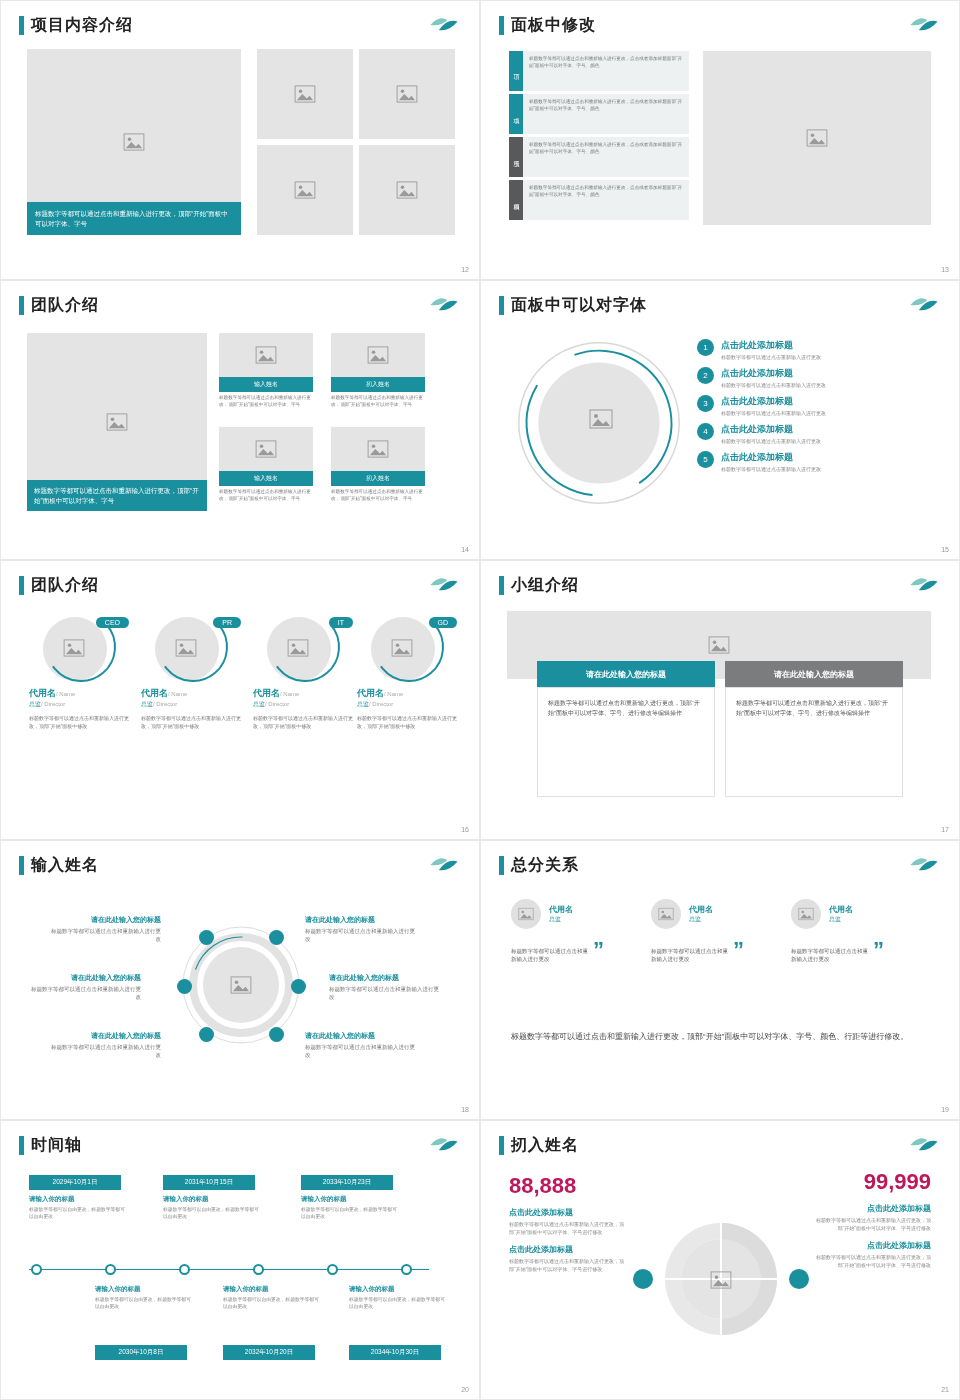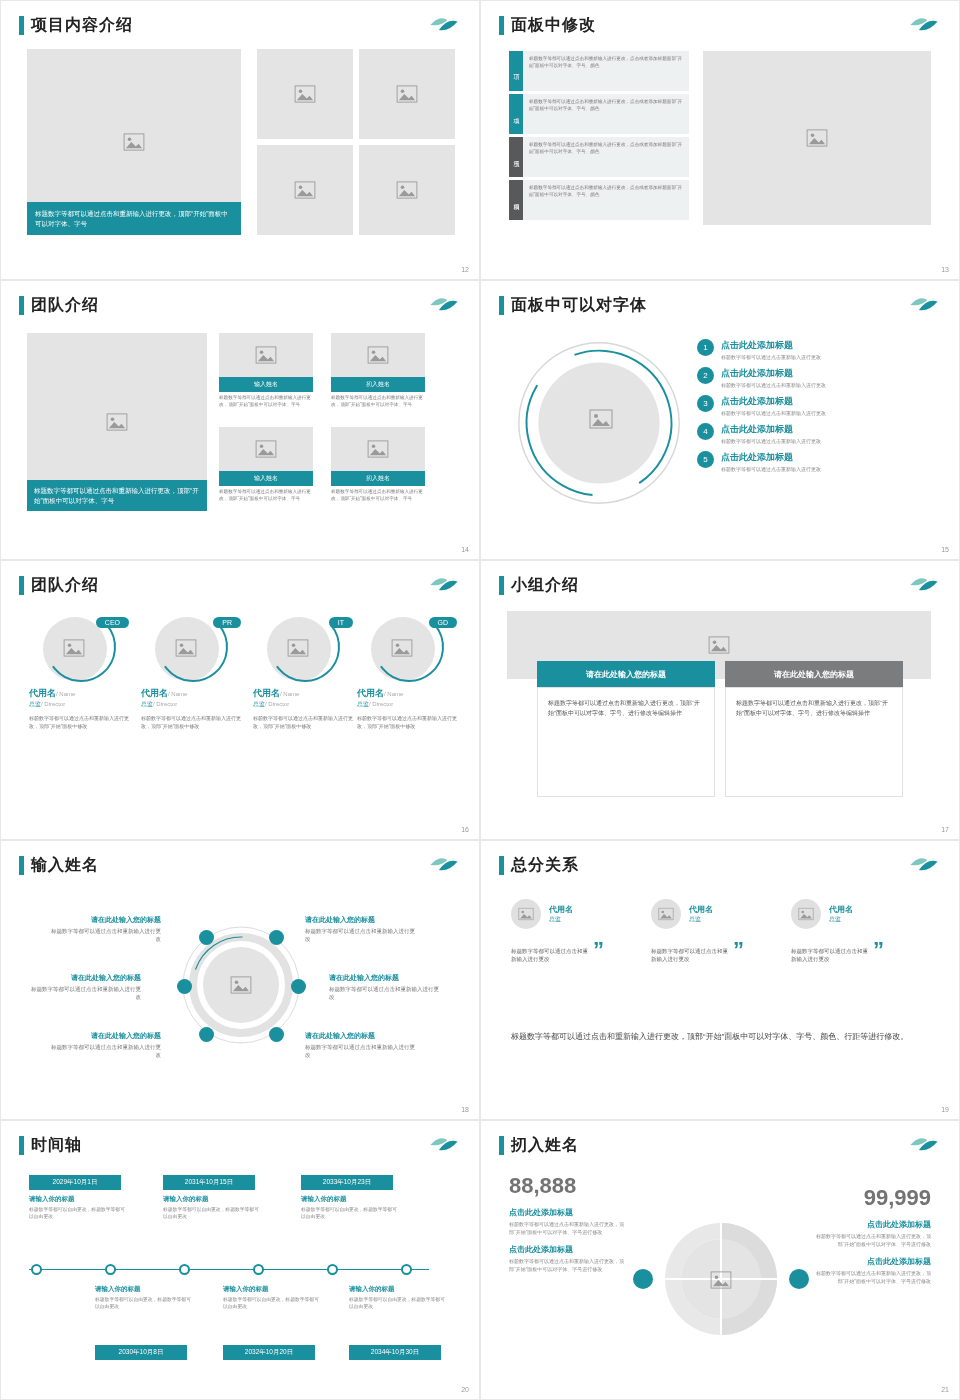--- a/index.html
+++ b/index.html
@@ -72,21 +72,21 @@
   .s19-quote { font-size: 22px; color: #1a8f9e; font-weight: bold; }
   .s19-foot { position: absolute; left: 30px; top: 188px; width: 400px; font-size: 8px; line-height: 1.9; color: #444; }
   
   .s20-date { position: absolute; background: #1a8f9e; color: #fff; font-size: 6.5px; padding: 3px 0; text-align: center; width: 92px; }
   .s20-blk { position: absolute; width: 96px; }
   .s20-h { font-size: 6.5px; font-weight: bold; color: #1a8f9e; margin-bottom: 2px; }
   .s20-p { font-size: 4.8px; line-height: 1.5; color: #888; }
   .s20-line { position: absolute; left: 28px; top: 148px; width: 400px; height: 1px; background: #1a8f9e; }
   .s20-node { position: absolute; top: 143px; width: 11px; height: 11px; border-radius: 50%; border: 2px solid #1a8f9e; background: #fff; }
   
-  .s21-big { font-size: 22px; font-weight: bold; color: #737373; }
+  .s21-big { font-size: 22px; font-weight: bold; color: #be185d; }
   .s21-h { font-size: 8px; font-weight: bold; color: #1a8f9e; margin: 8px 0 3px; }
   .s21-p { font-size: 5px; line-height: 1.5; color: #888; }
 </style>
 </head>
 <body>
 
 <div class="deck">
 
   <div class="slide">
     <div class="title-row">
@@ -610,21 +610,21 @@
       </svg>
 
     <div style="position:absolute;left:28px;top:52px;width:118px;">
       <div class="s21-big">88,888</div>
       <div class="s21-h">点击此处添加标题</div>
       <div class="s21-p">标题数字等都可以通过点击和重新输入进行更改，顶部“开始”面板中可以对字体、字号进行修改</div>
       <div class="s21-h">点击此处添加标题</div>
       <div class="s21-p">标题数字等都可以通过点击和重新输入进行更改，顶部“开始”面板中可以对字体、字号进行修改</div>
     </div>
 
-    <div style="position:absolute;right:28px;top:64px;width:118px;text-align:right;">
+    <div style="position:absolute;right:28px;top:48px;width:118px;text-align:right;">
       <div class="s21-big">99,999</div>
       <div class="s21-h">点击此处添加标题</div>
       <div class="s21-p">标题数字等都可以通过点击和重新输入进行更改，顶部“开始”面板中可以对字体、字号进行修改</div>
       <div class="s21-h">点击此处添加标题</div>
       <div class="s21-p">标题数字等都可以通过点击和重新输入进行更改，顶部“开始”面板中可以对字体、字号进行修改</div>
     </div>
 
     <svg style="position:absolute;left:172px;top:90px;width:136px;height:136px;" viewBox="0 0 136 136">
       <circle cx="68" cy="68" r="56" fill="#e8e8e8"></circle>
       <circle cx="68" cy="68" r="40" fill="#fff"></circle>

